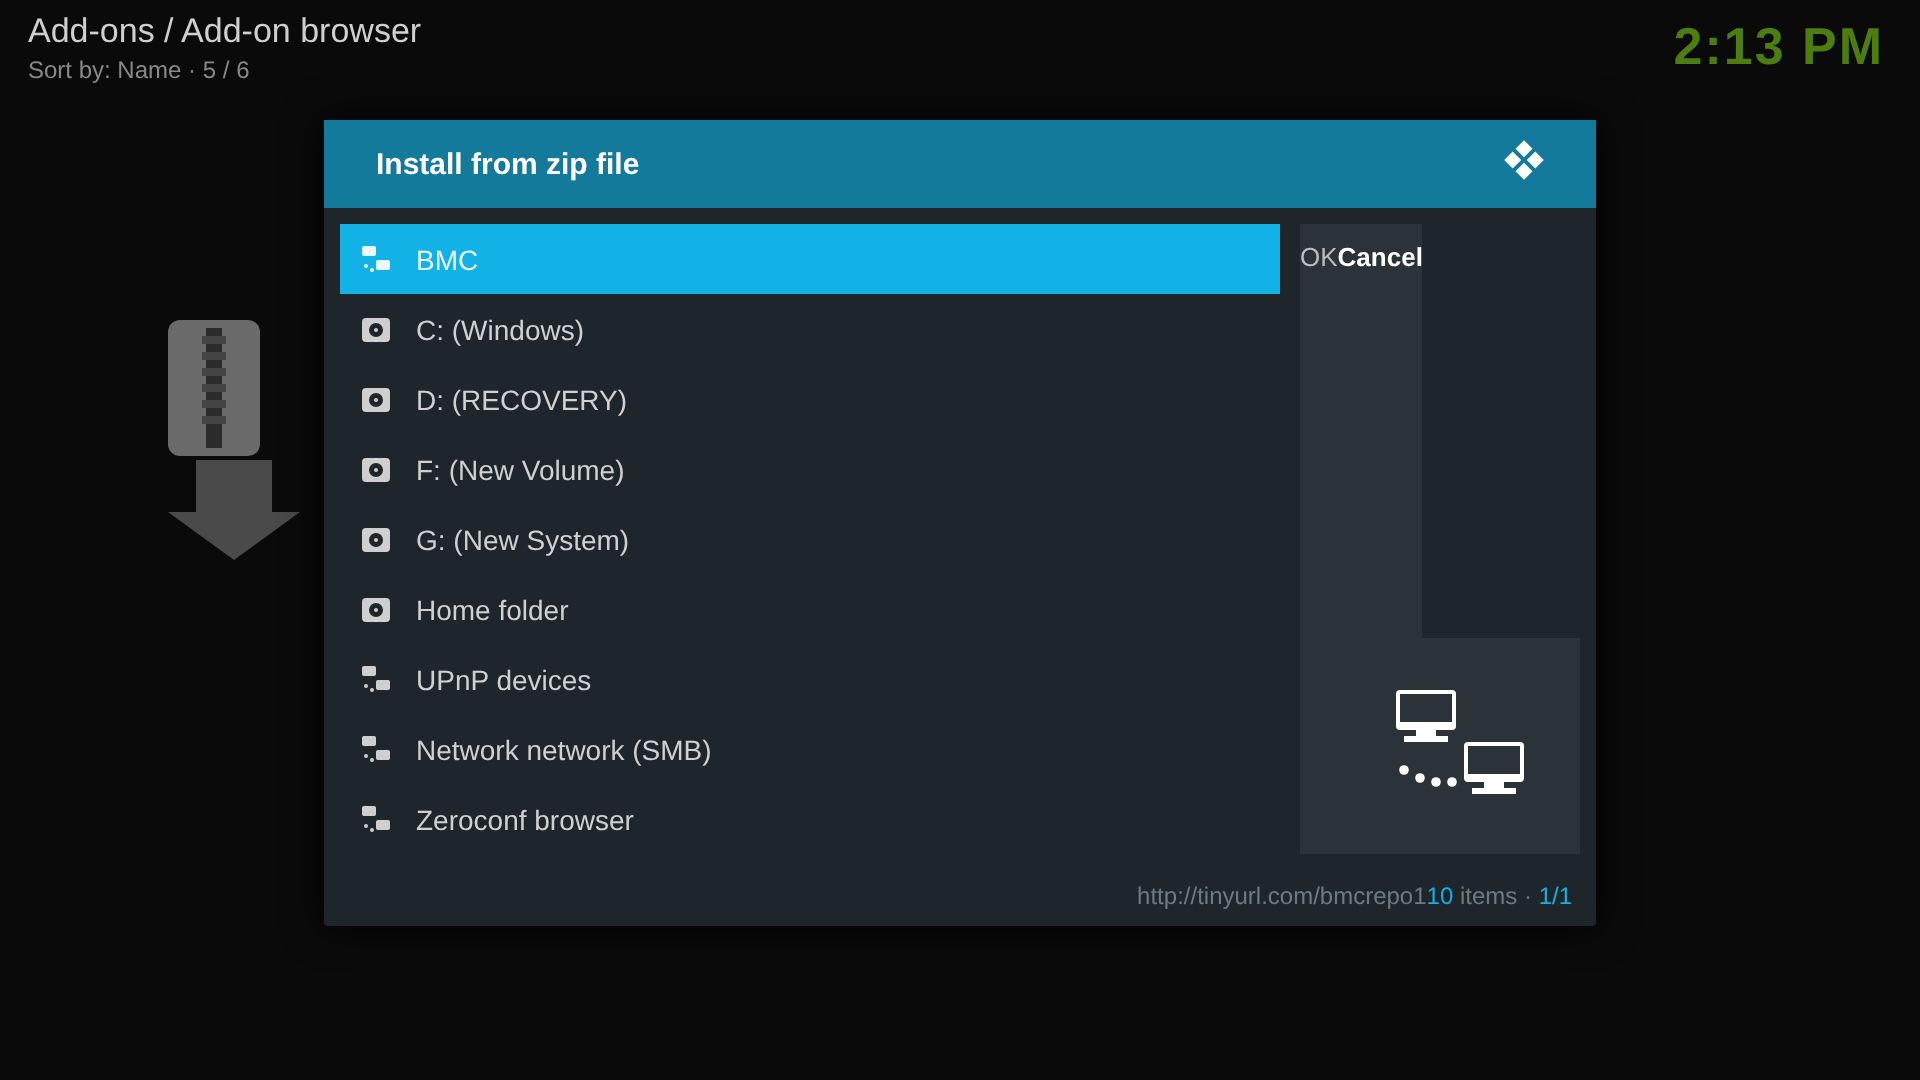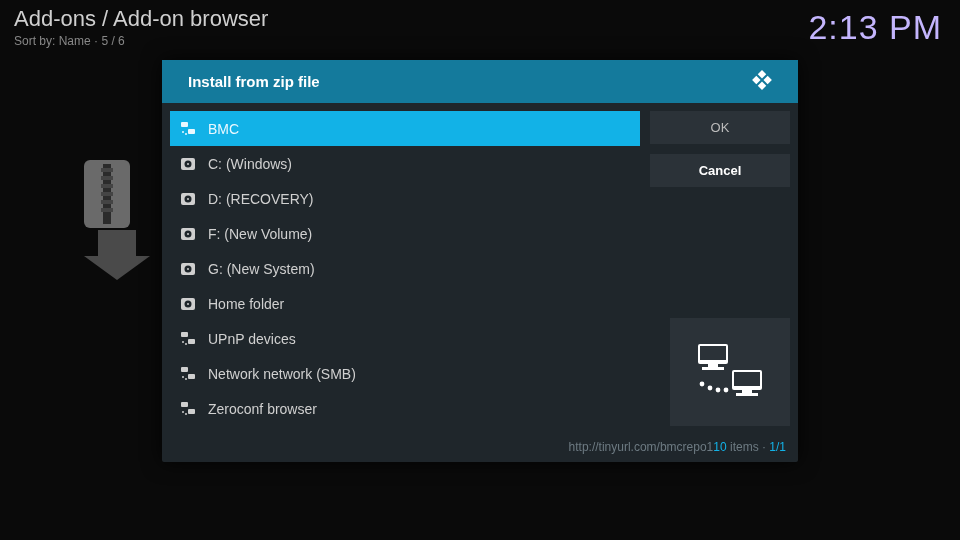--- a/index.html
+++ b/index.html
@@ -8,28 +8,28 @@
     background: #0a0a0a;
     font-family: Arial, Helvetica, sans-serif;
     color: #ddd;
     position: relative;
     overflow: hidden;
   }
   .header {
     position: absolute;
     top: 6px; left: 14px;
   }
-  .breadcrumb { font-size: 22px; color: #cfcfcf; }
+  .breadcrumb { font-size: 17px; color: #cfcfcf; }
   .sortline { font-size: 12px; color: #888; margin-top: 2px; }
   .clock {
     position: absolute;
     top: 8px; right: 18px;
-    font-size: 34px;
-    color: #c4b5fd;
-    font-weight: 400;
+    font-size: 26px;
+    color: #4d7c0f;
+    font-weight: 700;
     letter-spacing: 1px;
   }
   .bg-icon {
     position: absolute;
     left: 80px; top: 160px;
     width: 86px; height: 120px;
     opacity: 1;
   }
   .dialog {
     position: absolute;
@@ -77,22 +77,21 @@
     width: 16px; height: 16px;
     flex-shrink: 0;
     display: flex;
     align-items: center;
     justify-content: center;
   }
   .right-col {
     width: 140px;
     margin-left: 10px;
     display: flex;
-    flex-direction: column;
-    gap: 10px;
+    flex-direction: row;
     position: relative;
   }
   .btn {
     background: #2b3238;
     color: #bbb;
     font-size: 13px;
     text-align: center;
     padding: 9px 0;
     cursor: pointer;
   }

